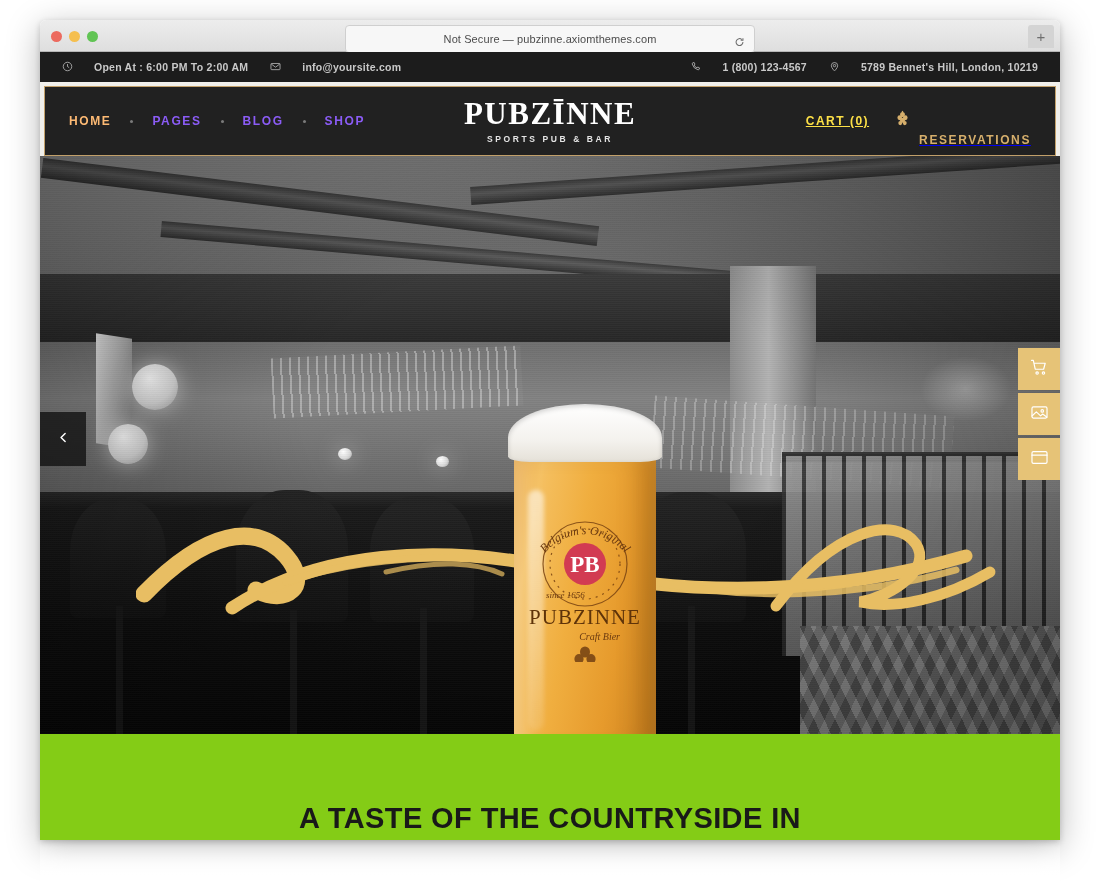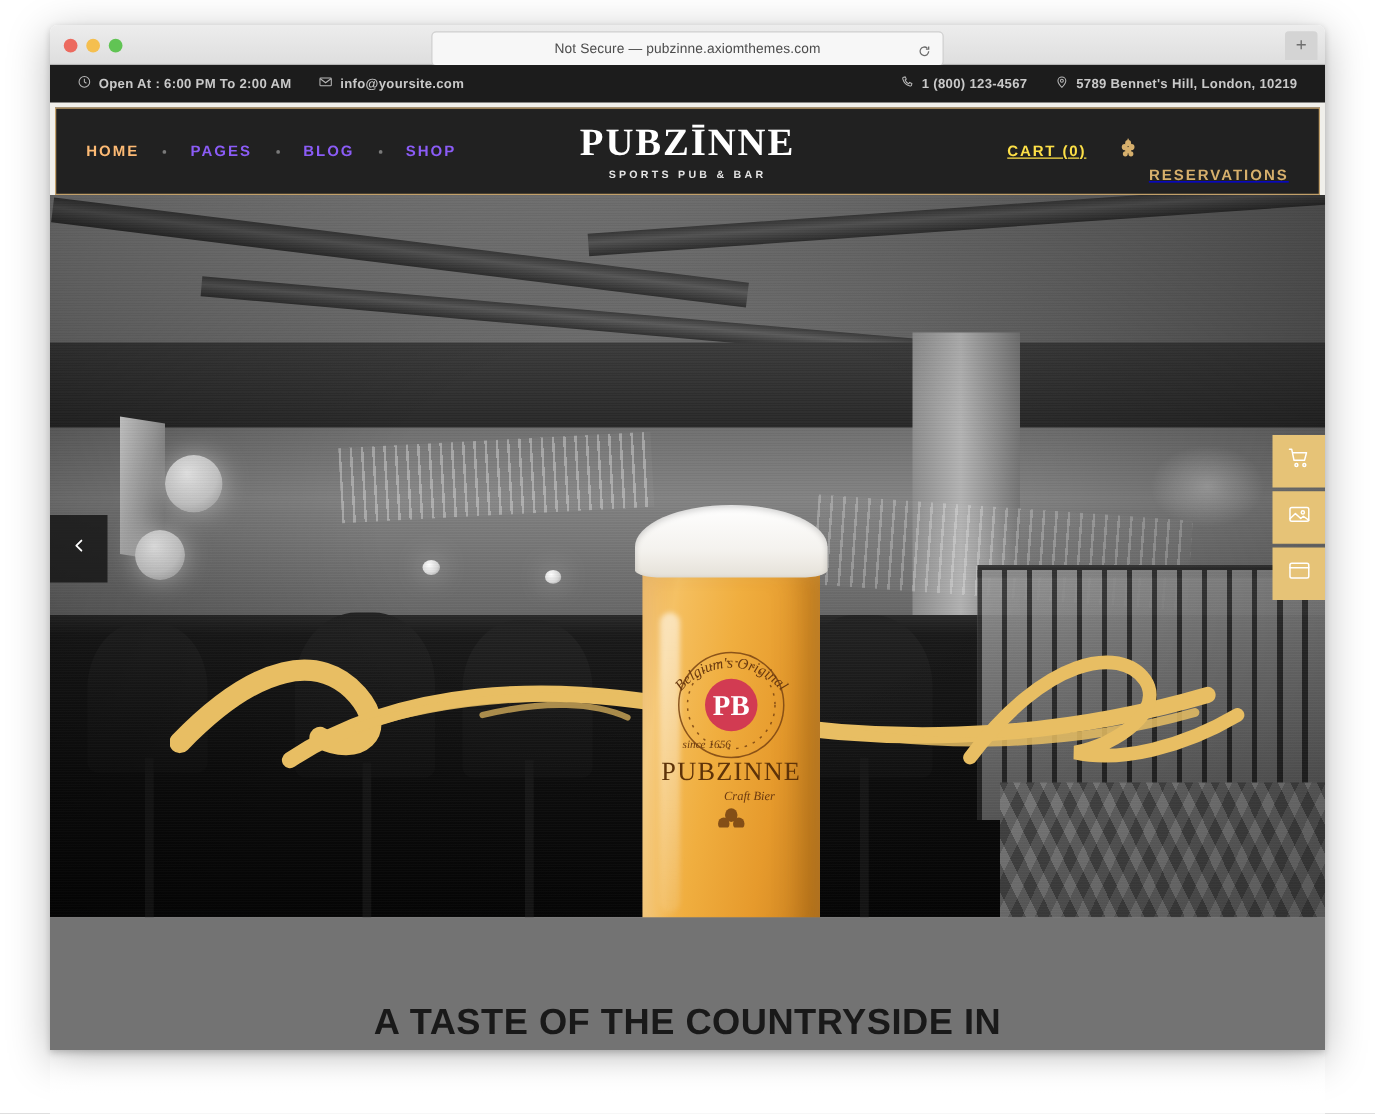--- a/index.html
+++ b/index.html
@@ -102,21 +102,21 @@
   }
   .topbar-left, .topbar-right {
     display: flex;
     align-items: center;
   }
   .topbar-right { margin-left: auto; }
 
   .info-item {
     display: flex;
     align-items: center;
-    gap: 6px;
+    gap: 21px;
     font-size: 10.5px;
     color: #c9c9c9;
     letter-spacing: 0.25px;
     font-weight: bold;
     margin-right: 22px;
     white-space: nowrap;
   }
   .topbar-right .info-item:last-child { margin-right: 0; }
   .info-item svg { flex: none; }
 
@@ -411,21 +411,21 @@
     background: #e6c377;
     display: flex;
     align-items: center;
     justify-content: center;
     color: #ffffff;
   }
 
   
   .section {
     position: relative;
-    background: #737373;
+    background: #84cc16;
     height: 110px;
     padding-top: 68px;
     text-align: center;
   }
   .section-title {
     font-size: 29px;
     font-weight: bold;
     letter-spacing: 0.4px;
     color: #191919;
     white-space: nowrap;

